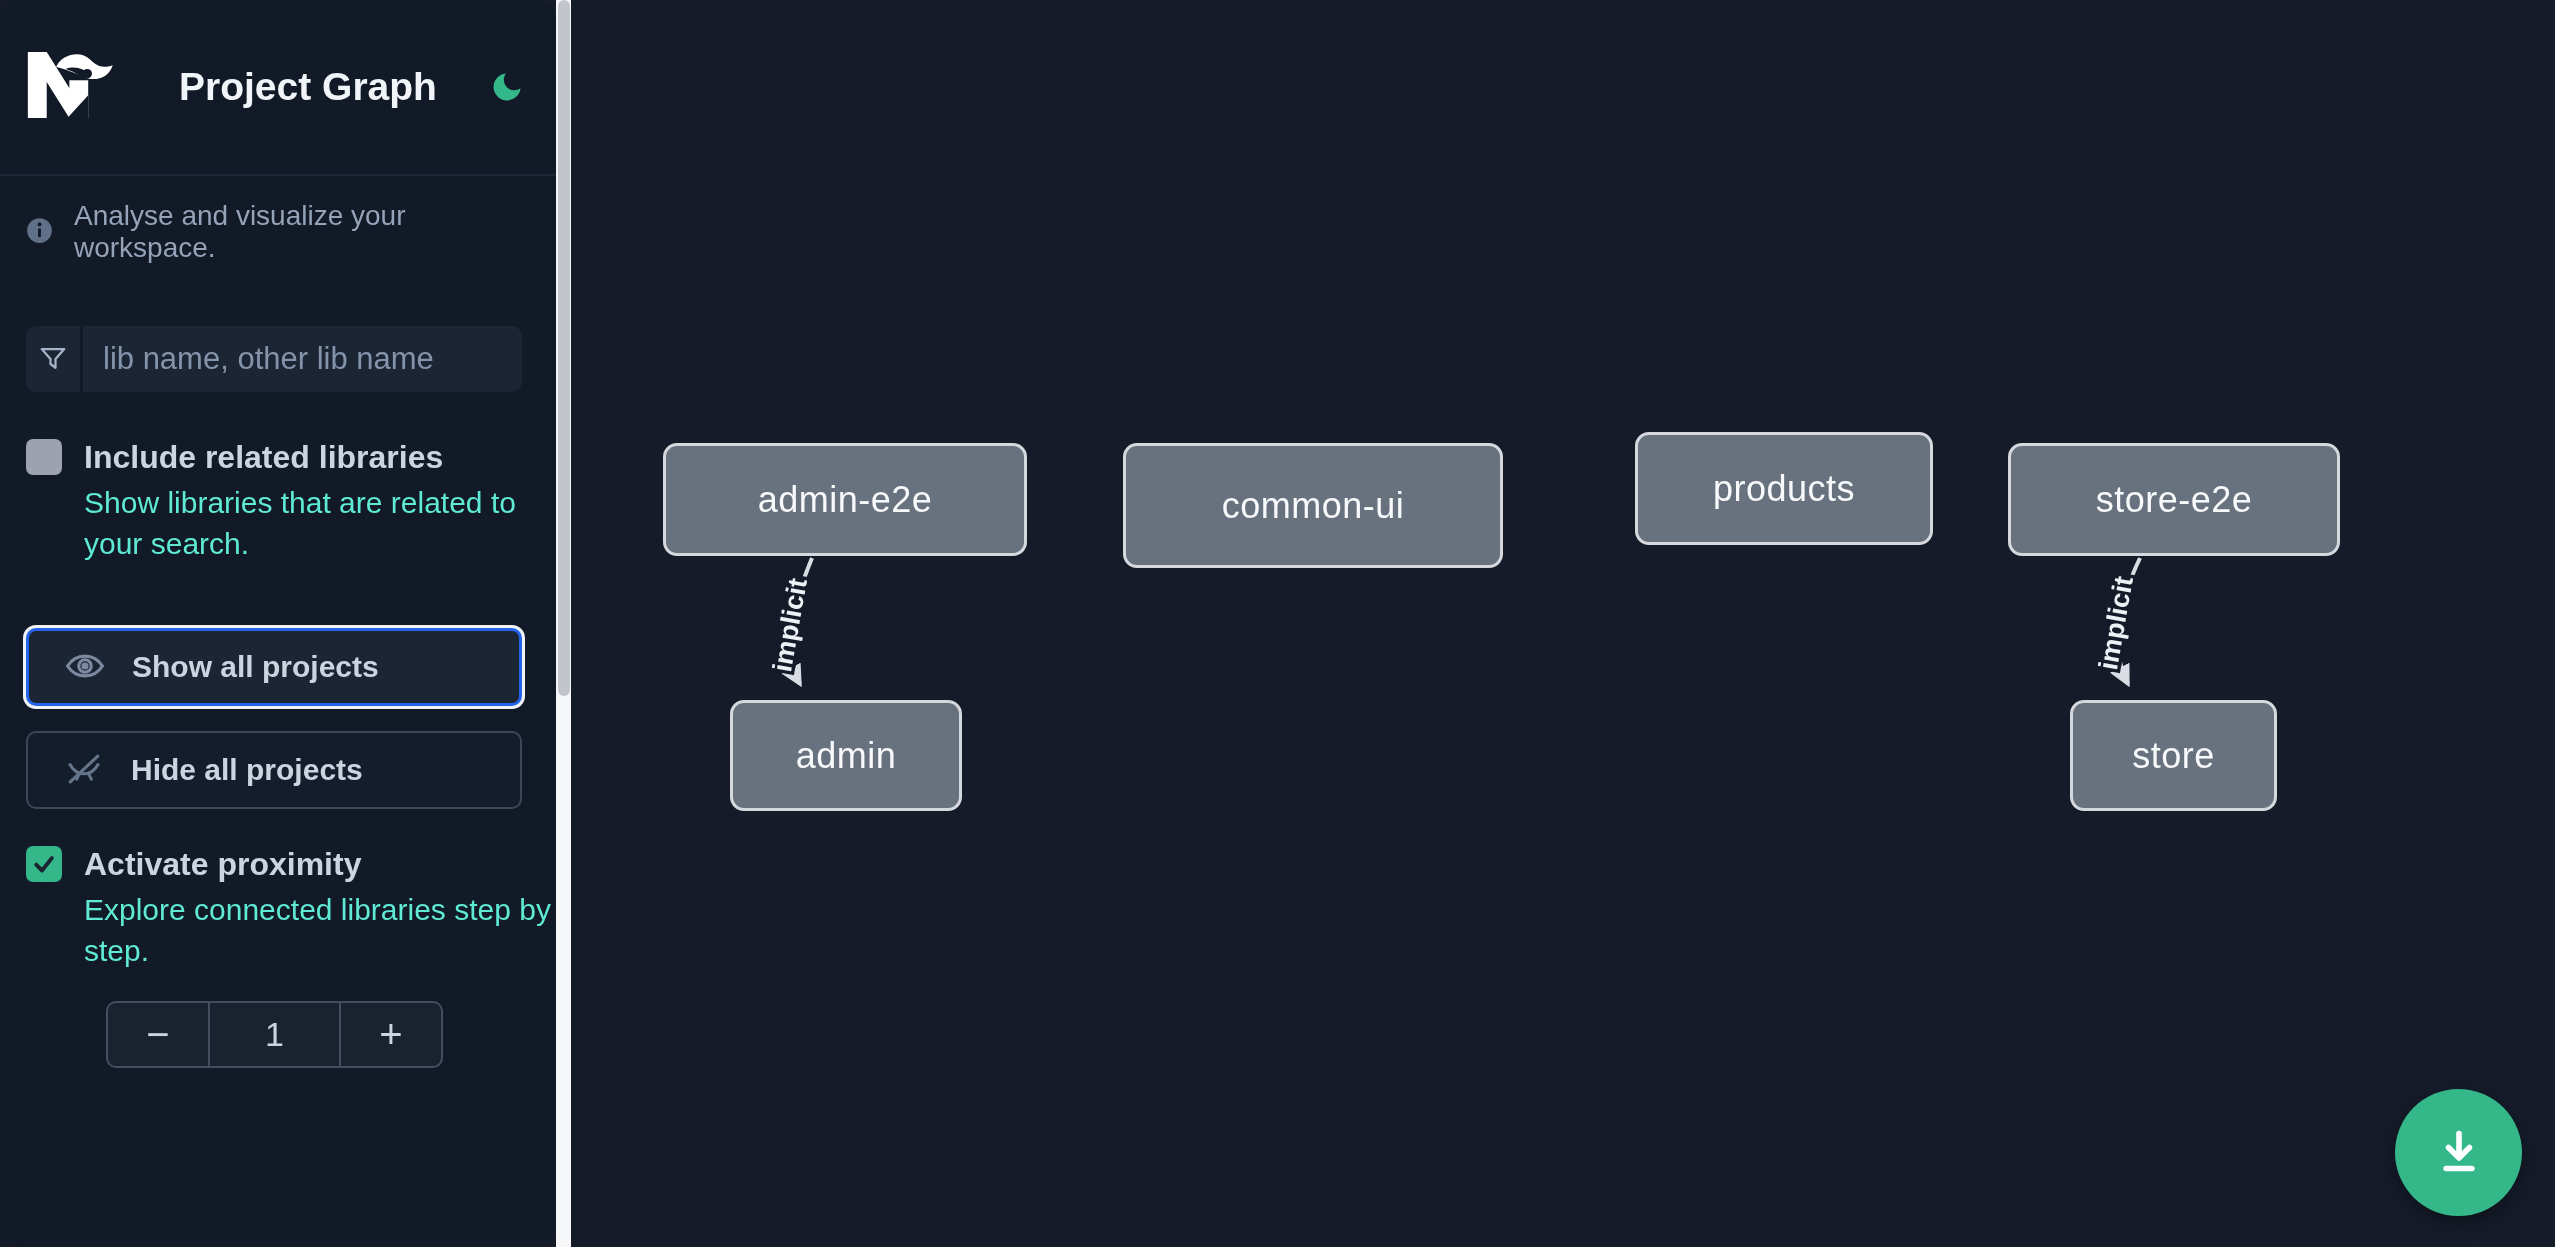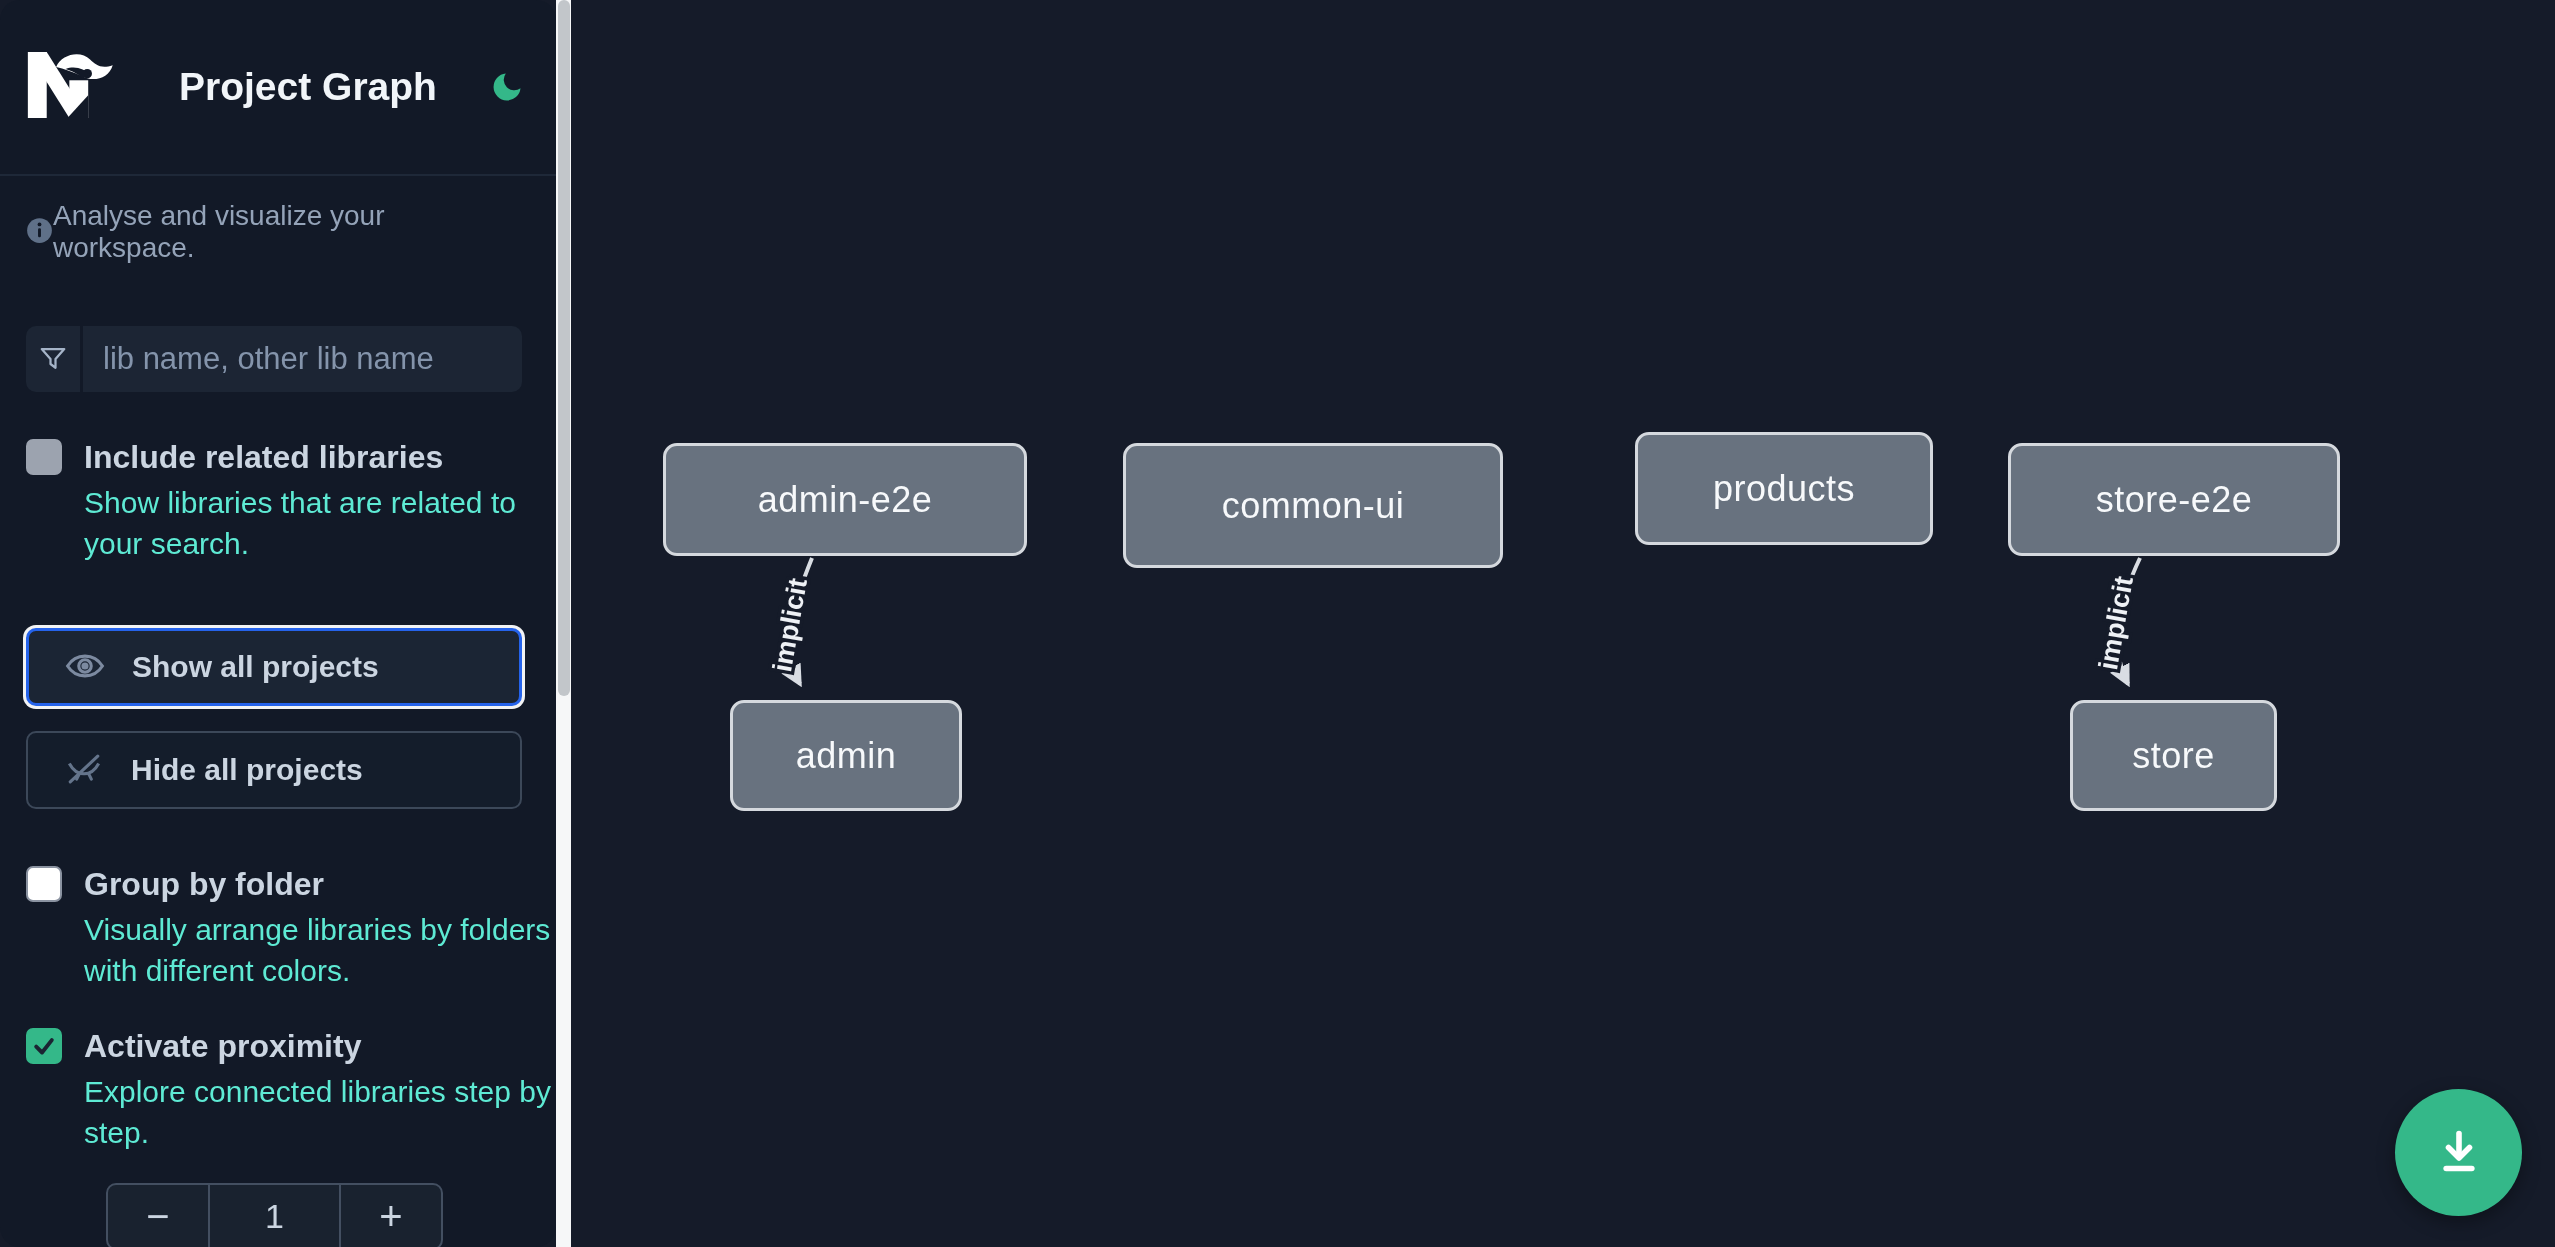--- a/index.html
+++ b/index.html
@@ -11,21 +11,21 @@
   #sidebar { position:absolute; left:0; top:0; width:556px; height:1247px;
     background:#121927; z-index:3;border-radius:20px; }
   #sb-header { height:176px; border-bottom:2px solid #1e2838;
     display:flex; align-items:center; padding-left:27px; }
   #app-title { margin-left:56px; font-size:39px; font-weight:700; color:#f1f5f9; }
   #theme-toggle { margin-left:50px; width:40px; height:40px; display:flex;
     align-items:center; justify-content:center; cursor:pointer; background:none; border:none; }
 
   #sb-content { padding:0 34px 0 26px; }
 
-  .info-row { margin-top:24px; display:flex; align-items:center; }
+  .info-row { margin-top:24px; display:flex; align-items:center; gap:21px; }
   .info-row .txt { font-size:28px; color:#94a3b8; }
 
   .search-box { margin-top:62px; height:66px; background:#1c2534; border-radius:10px;
     display:flex; align-items:stretch; overflow:hidden; }
   .search-box .icon-cell { width:62px; display:flex; align-items:center;
     justify-content:center; border-right:3px solid #121927; }
   .search-box input { flex:1; background:transparent; border:none; outline:none;
     font-family:"Liberation Sans", sans-serif; font-size:31px; color:#cbd5e1; padding:0 20px; }
   .search-box input::placeholder { color:#8494ab; }
 
@@ -159,27 +159,20 @@
         <span>
           <svg width="44" height="44" viewBox="0 0 24 24" fill="none" stroke="#64748b" stroke-width="1.7">
             <path d="M4 9 C8 16.5 16 16.5 20 9"></path>
             <path d="M9.5 14.5 L8 17.5 M14.5 14.5 L16 17.5" stroke-linecap="round"></path>
             <path d="M4.5 19 L19.5 5" stroke-linecap="round"></path>
           </svg>
         </span>
         <span class="lbl">Hide all projects</span>
       </button>
 
-      <div class="mt-group">
-        <div class="check-row">
-          <span class="checkbox unchecked"></span>
-          <span class="check-label">Group by folder</span>
-        </div>
-        <div class="check-desc">Visually arrange libraries by folders with different colors.</div>
-      </div>
 
       <div class="mt-prox">
         <div class="check-row">
           <span class="checkbox checked">
             <svg width="26" height="26" viewBox="0 0 20 20" fill="none" stroke="#1b2433" stroke-width="3" stroke-linecap="round" stroke-linejoin="round">
               <polyline points="4,10.5 8.5,15 16,5.5"></polyline>
             </svg>
           </span>
           <span class="check-label">Activate proximity</span>
         </div>

